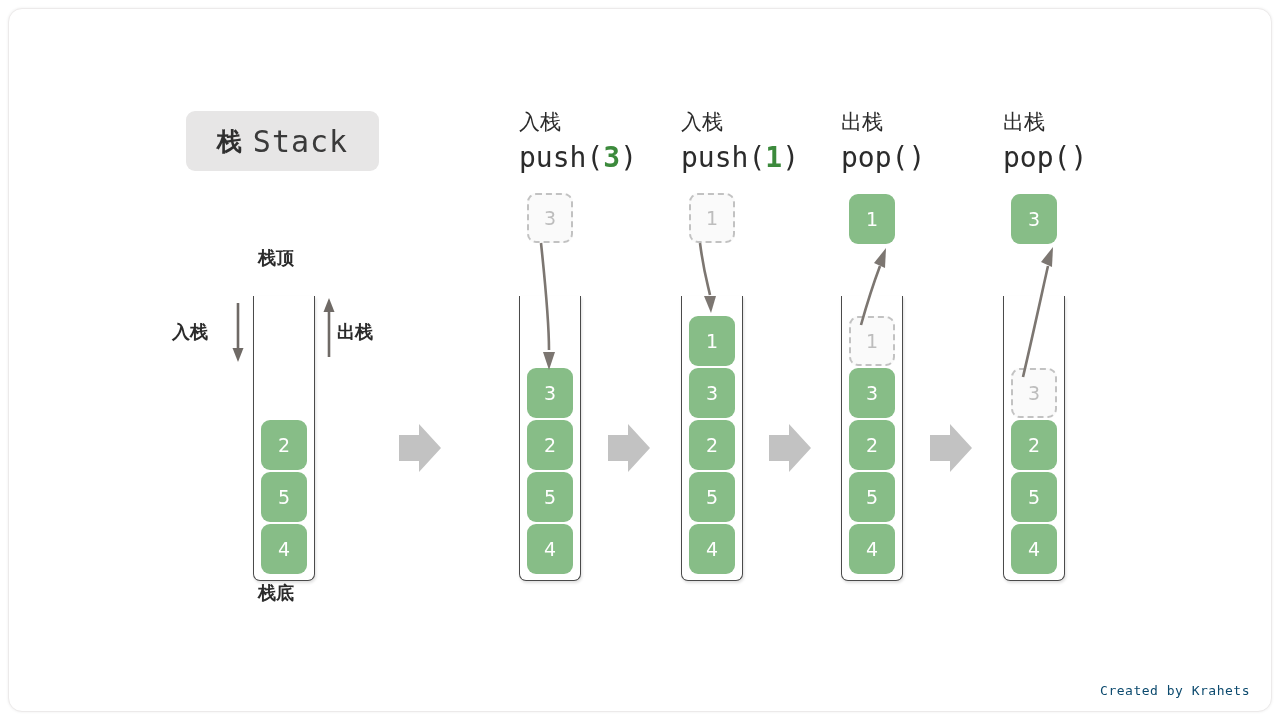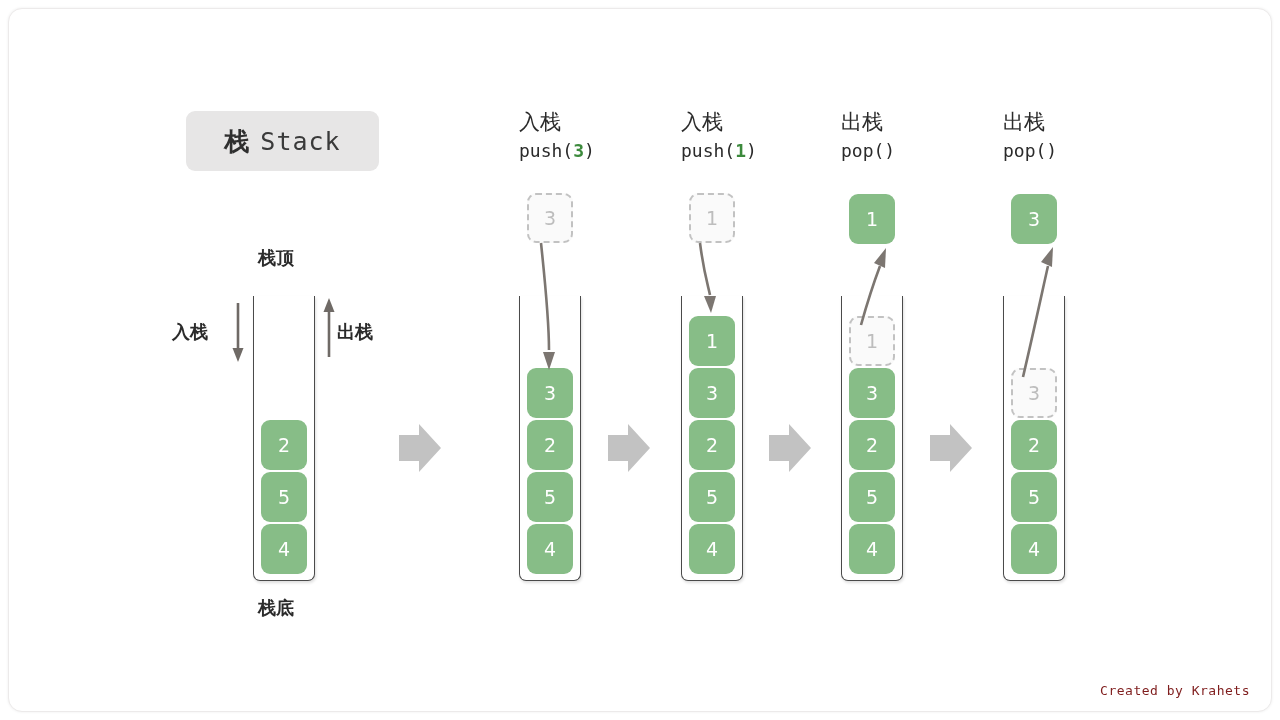--- a/index.html
+++ b/index.html
@@ -36,21 +36,21 @@
     display: flex; align-items: center; justify-content: center;
     gap: 11px;
     white-space: pre;
   }
   #title-badge .cn {
     font-size: 25px; font-weight: bold; color: #2f2f2f;
     letter-spacing: 0px;
   }
   #title-badge .en {
     font-family: "DejaVu Sans Mono", "Liberation Mono", monospace;
-    font-size: 25px; color: #3a3a3a; letter-spacing: 1px;
+    font-size: 30px; color: #3a3a3a; letter-spacing: 1px;
   }
 
   
   .cn-label {
     position: absolute;
     font-size: 18px;
     font-weight: bold;
     color: #2b2b2b;
     white-space: nowrap;
   }
@@ -95,46 +95,46 @@
   .step-head {
     position: absolute;
     white-space: nowrap;
     line-height: 1.42;
   }
   .step-head .line1 {
     font-size: 21px; font-weight: normal; color: #2b2b2b;
   }
   .step-head .line2 {
     font-family: "DejaVu Sans Mono", "Liberation Mono", monospace;
-    font-size: 18px; color: #2b2b2b;
+    font-size: 28px; color: #2b2b2b;
   }
   .step-head .line2 .num { color: #3c8a3c; font-weight: bold; }
 
   
   #watermark {
     position: absolute;
     right: 30px; bottom: 22px;
     font-family: "DejaVu Sans Mono", "Liberation Mono", monospace;
     font-size: 13px;
-    color: #7f1d1d;
+    color: #0c4a6e;
     letter-spacing: 0.5px;
   }
 </style>
 </head>
 <body>
 
 <div id="canvas">
   <div id="frame"></div>
 
   <div id="title-badge">
     <span class="cn">栈</span><span class="en">Stack</span>
   </div>
 
   <div class="cn-label" style="left:258px; top:246px;font-family:Liberation Mono, monospace;">栈顶</div>
-  <div class="cn-label" style="left:258px; top:596px;">栈底</div>
+  <div class="cn-label" style="left:258px; top:581px;">栈底</div>
   <div class="cn-label" style="left:172px; top:320px;">入栈</div>
   <div class="cn-label" style="left:337px; top:320px;">出栈</div>
 
   <div class="tube" style="left:253px; top:296px; width:62px; height:285px;"></div>
   <div id="initial-cells">
       <div class="cell" style="left: 261px; top: 420px;">2</div>
       <div class="cell" style="left: 261px; top: 472px;">5</div>
       <div class="cell" style="left: 261px; top: 524px;">4</div>
     </div>
 

